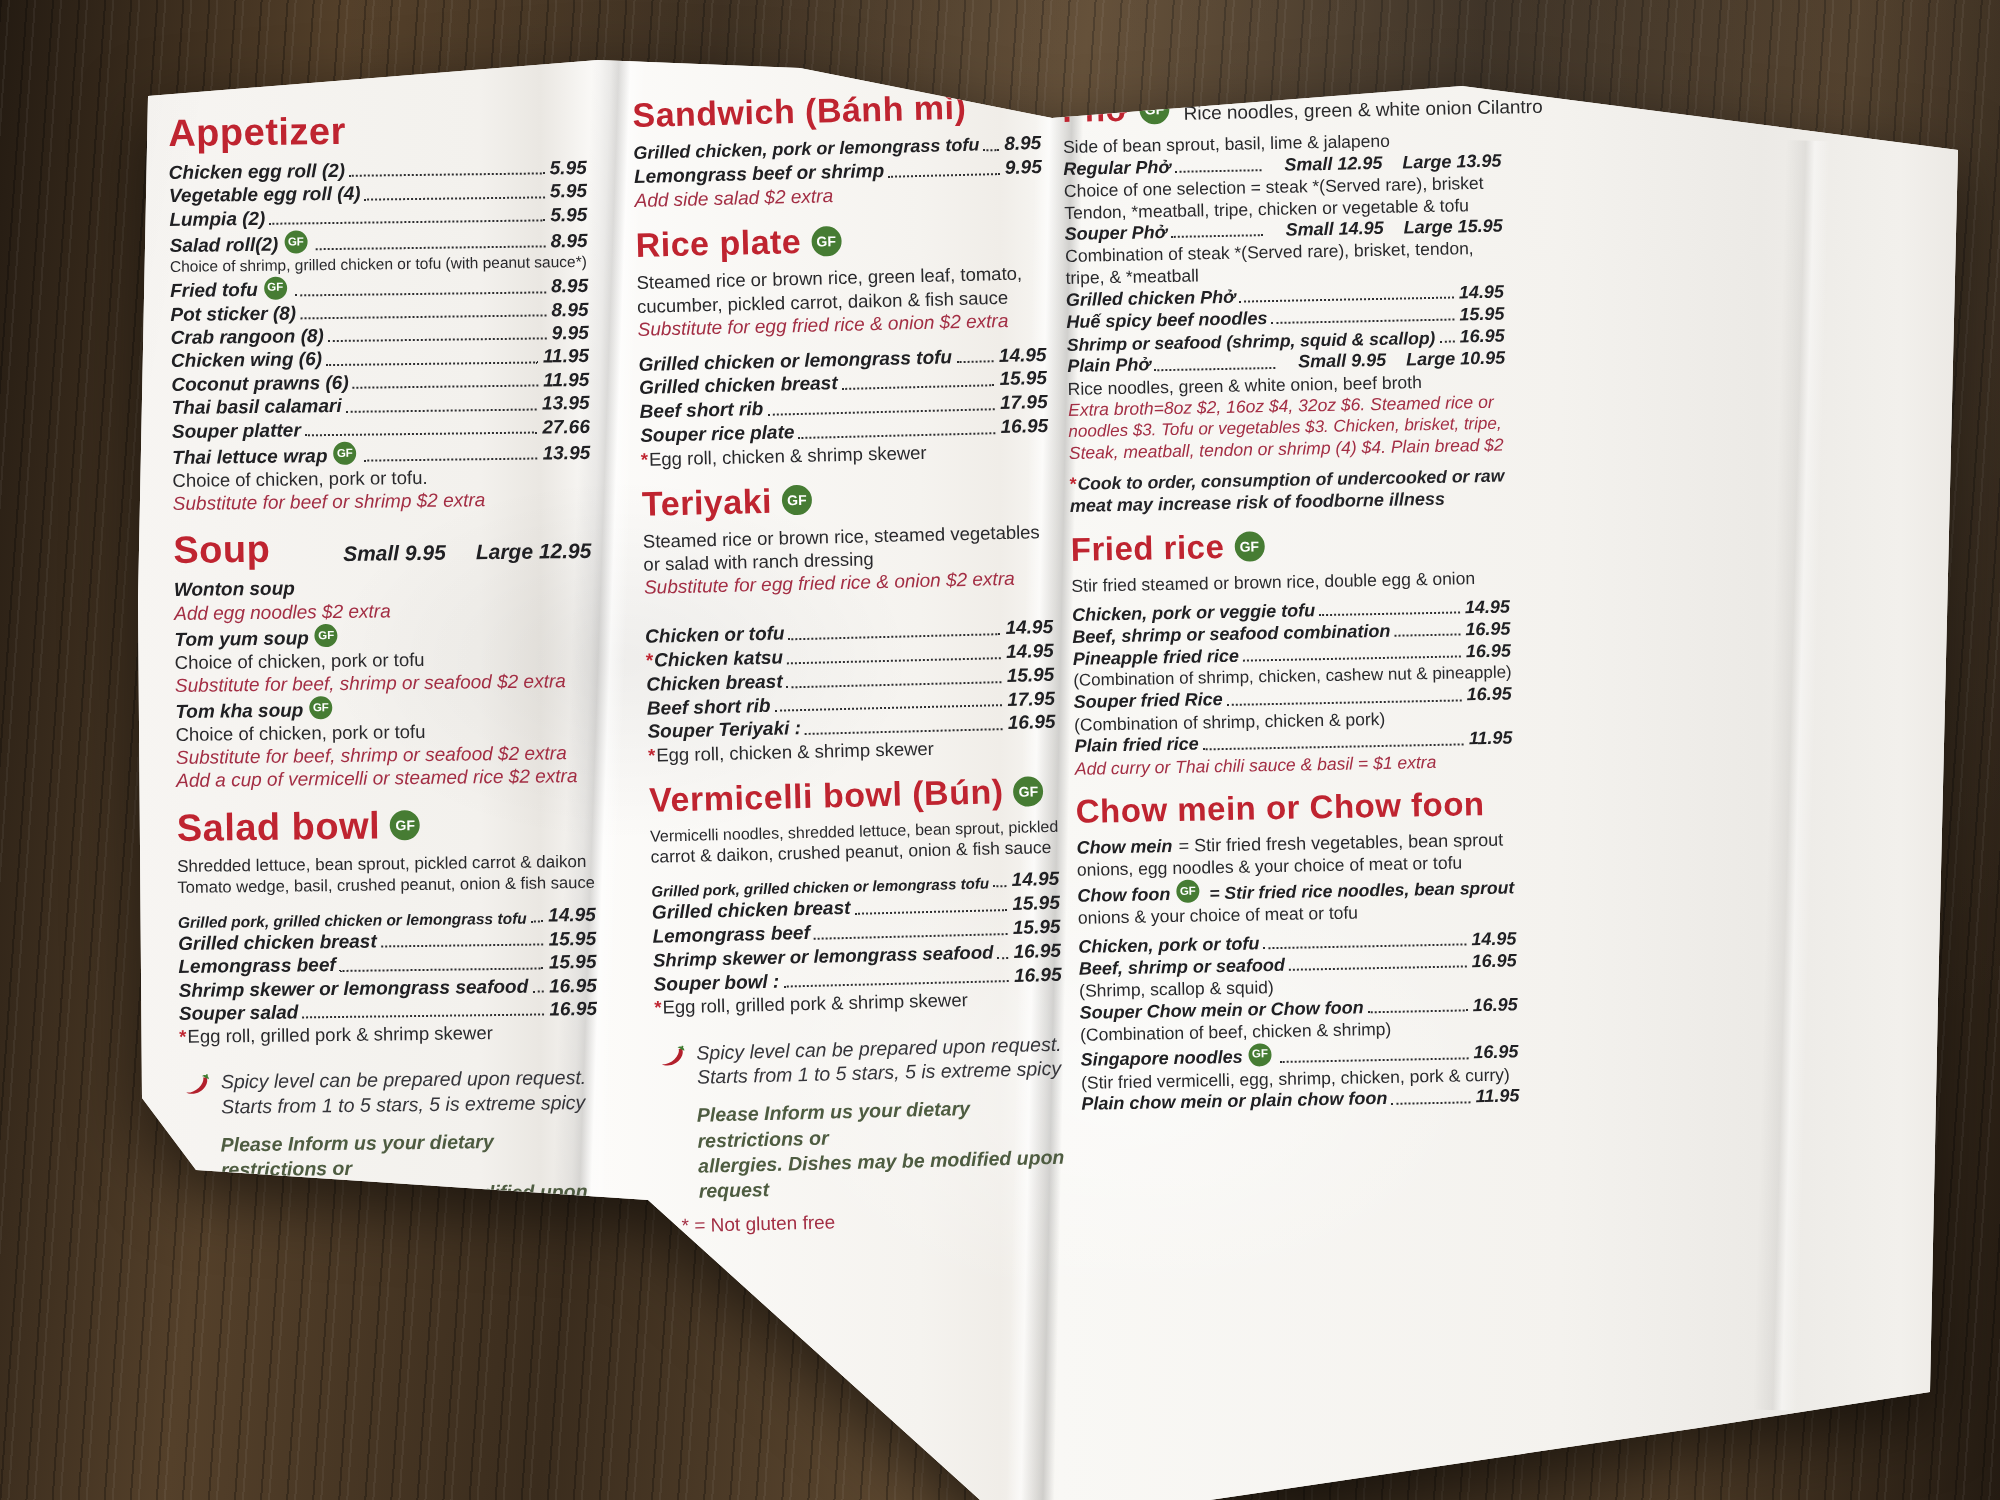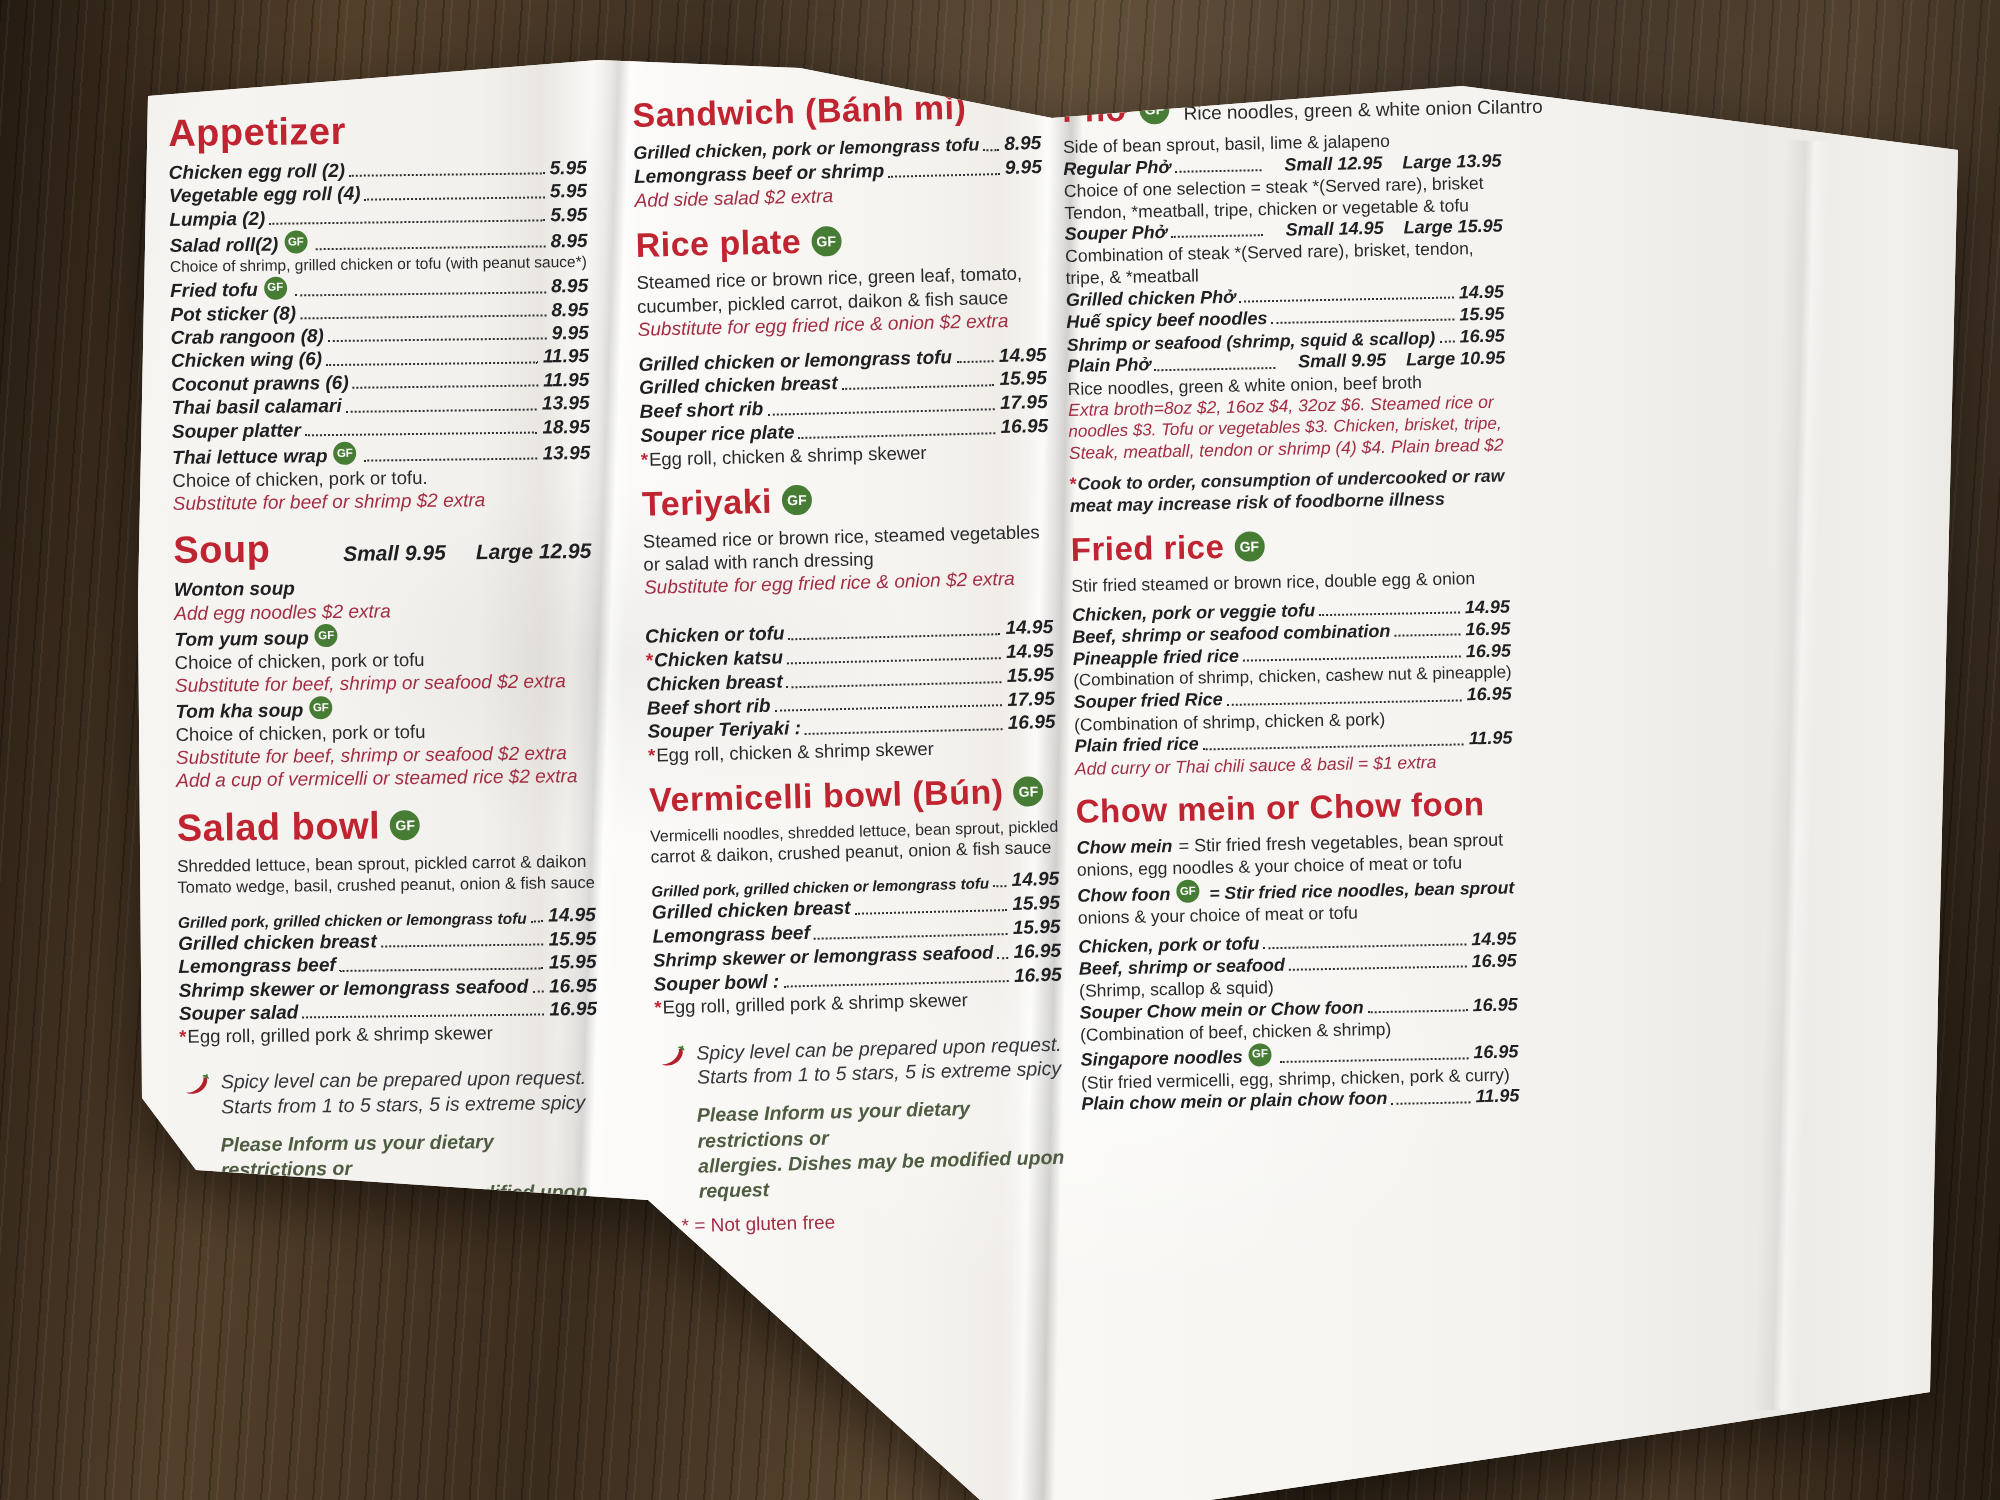--- a/index.html
+++ b/index.html
@@ -145,21 +145,21 @@
               <span class="price">11.95</span>
             </div>
             <div class="row item">
               <span class="name shrinkable">Thai basil calamari</span>
               <span class="leader"></span>
               <span class="price">13.95</span>
             </div>
             <div class="row item">
               <span class="name shrinkable">Souper platter</span>
               <span class="leader"></span>
-              <span class="price">18.95</span>
+              <span class="price">27.66</span>
             </div>
             <div class="row item">
               <span class="name shrinkable">Thai lettuce wrap</span>
               <span class="gf gf-sm">GF</span>
               <span class="leader"></span>
               <span class="price">13.95</span>
             </div>
             <div class="row desc">
               <span class="text shrinkable">Choice of chicken, pork or tofu.</span>
             </div>

